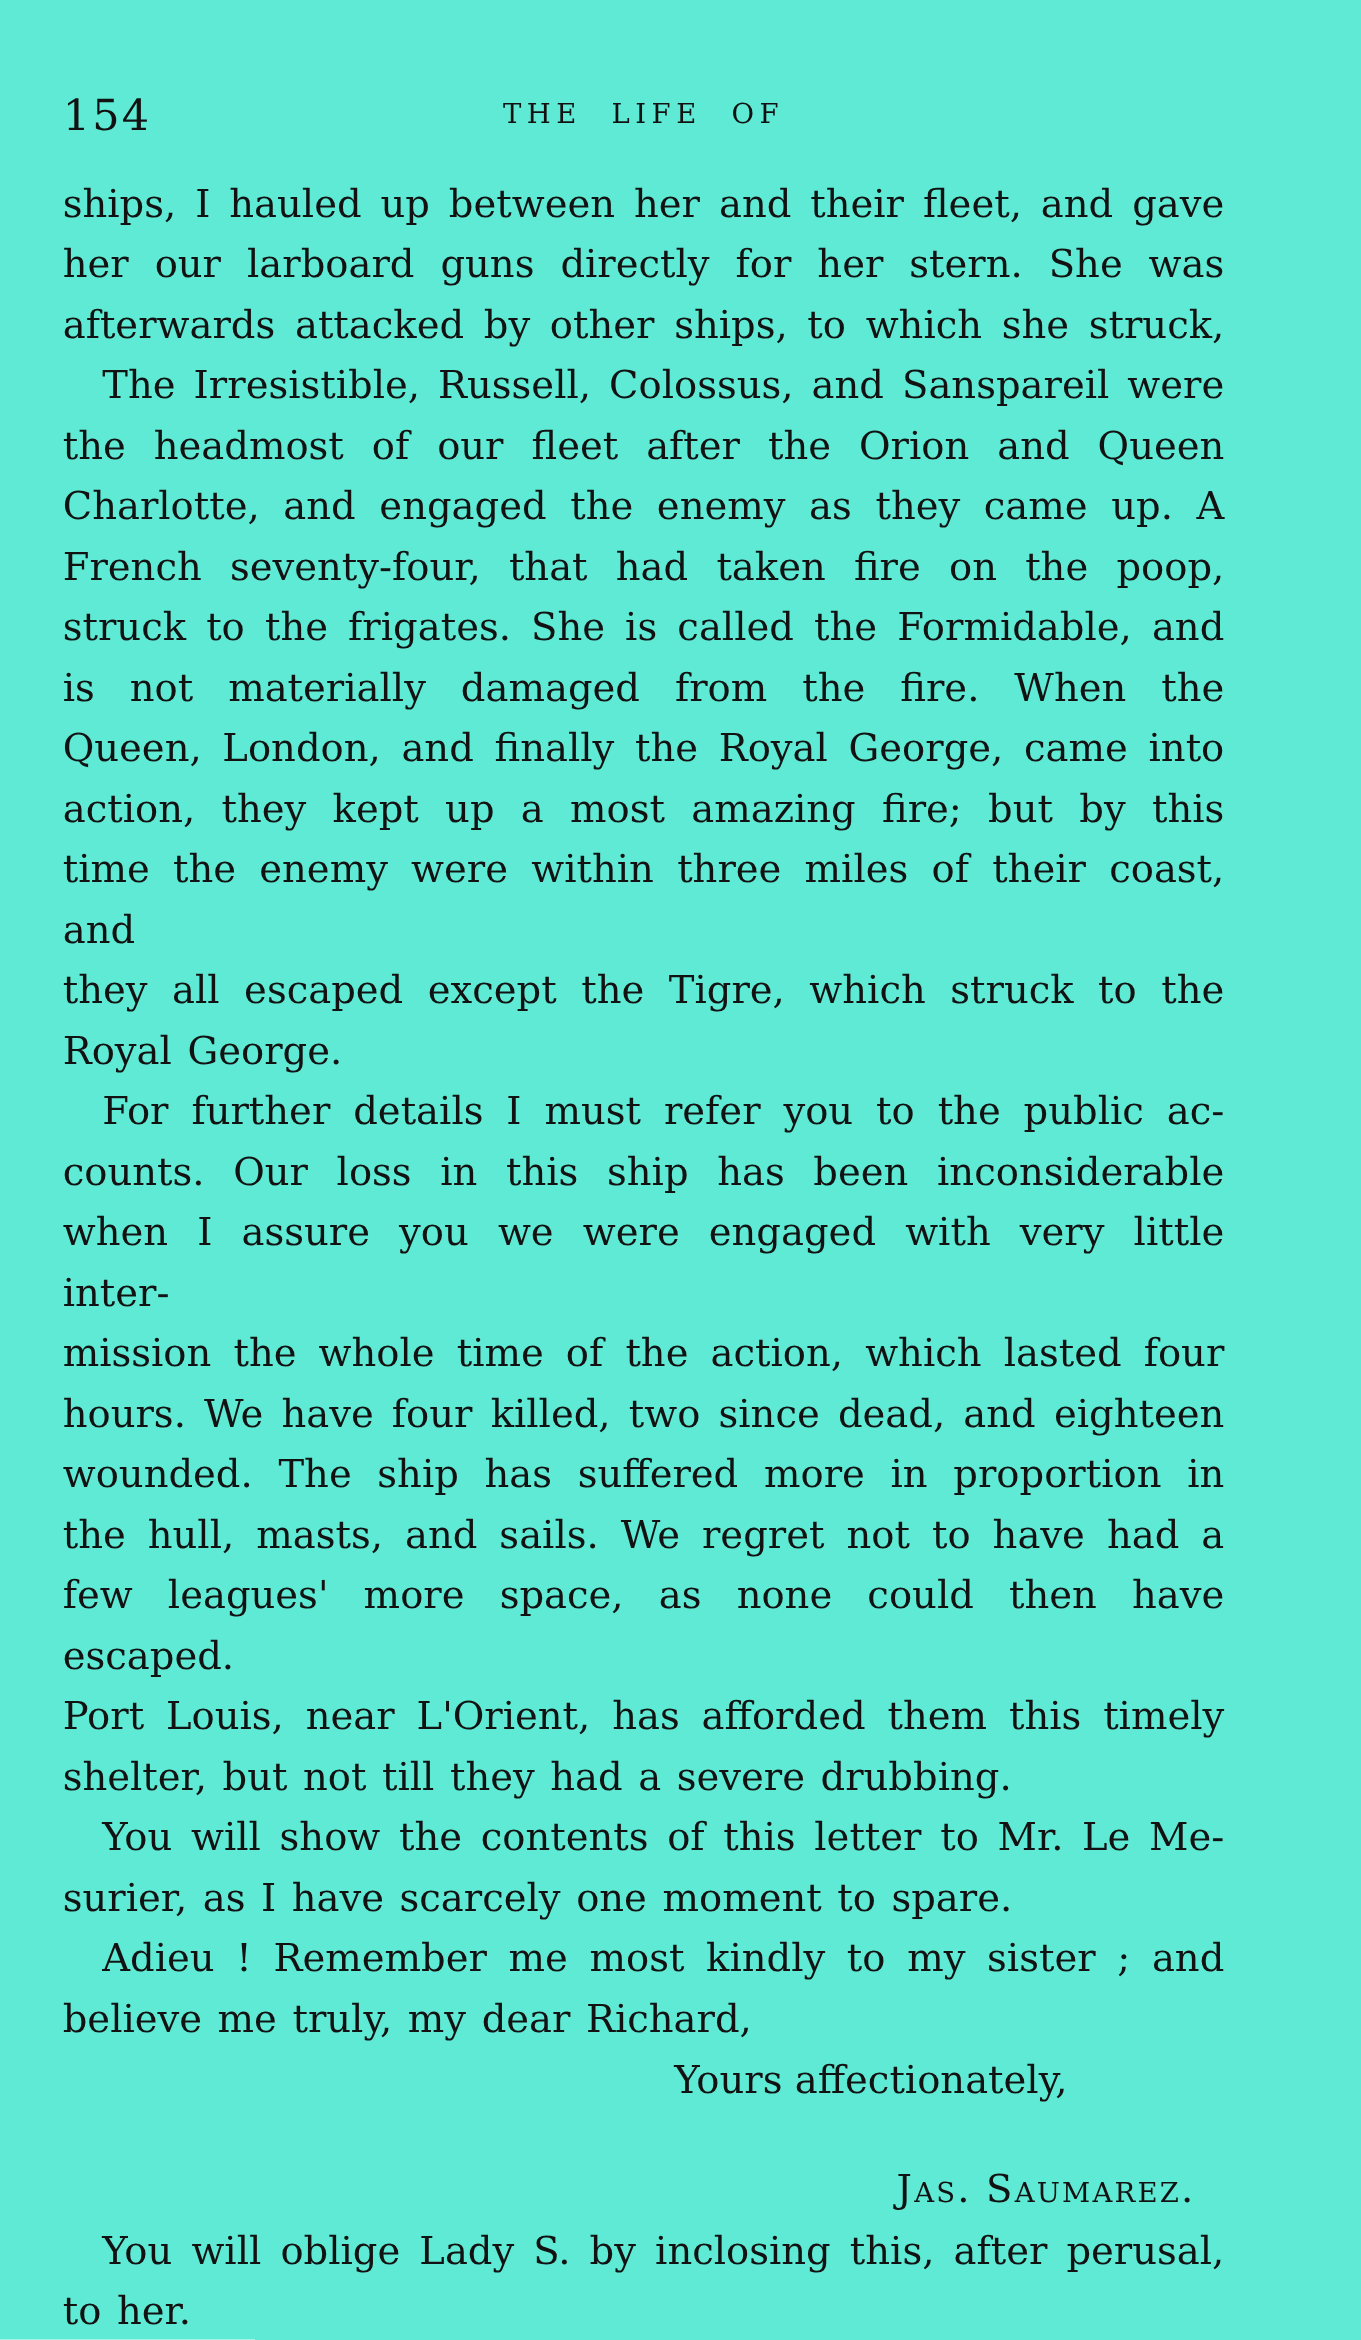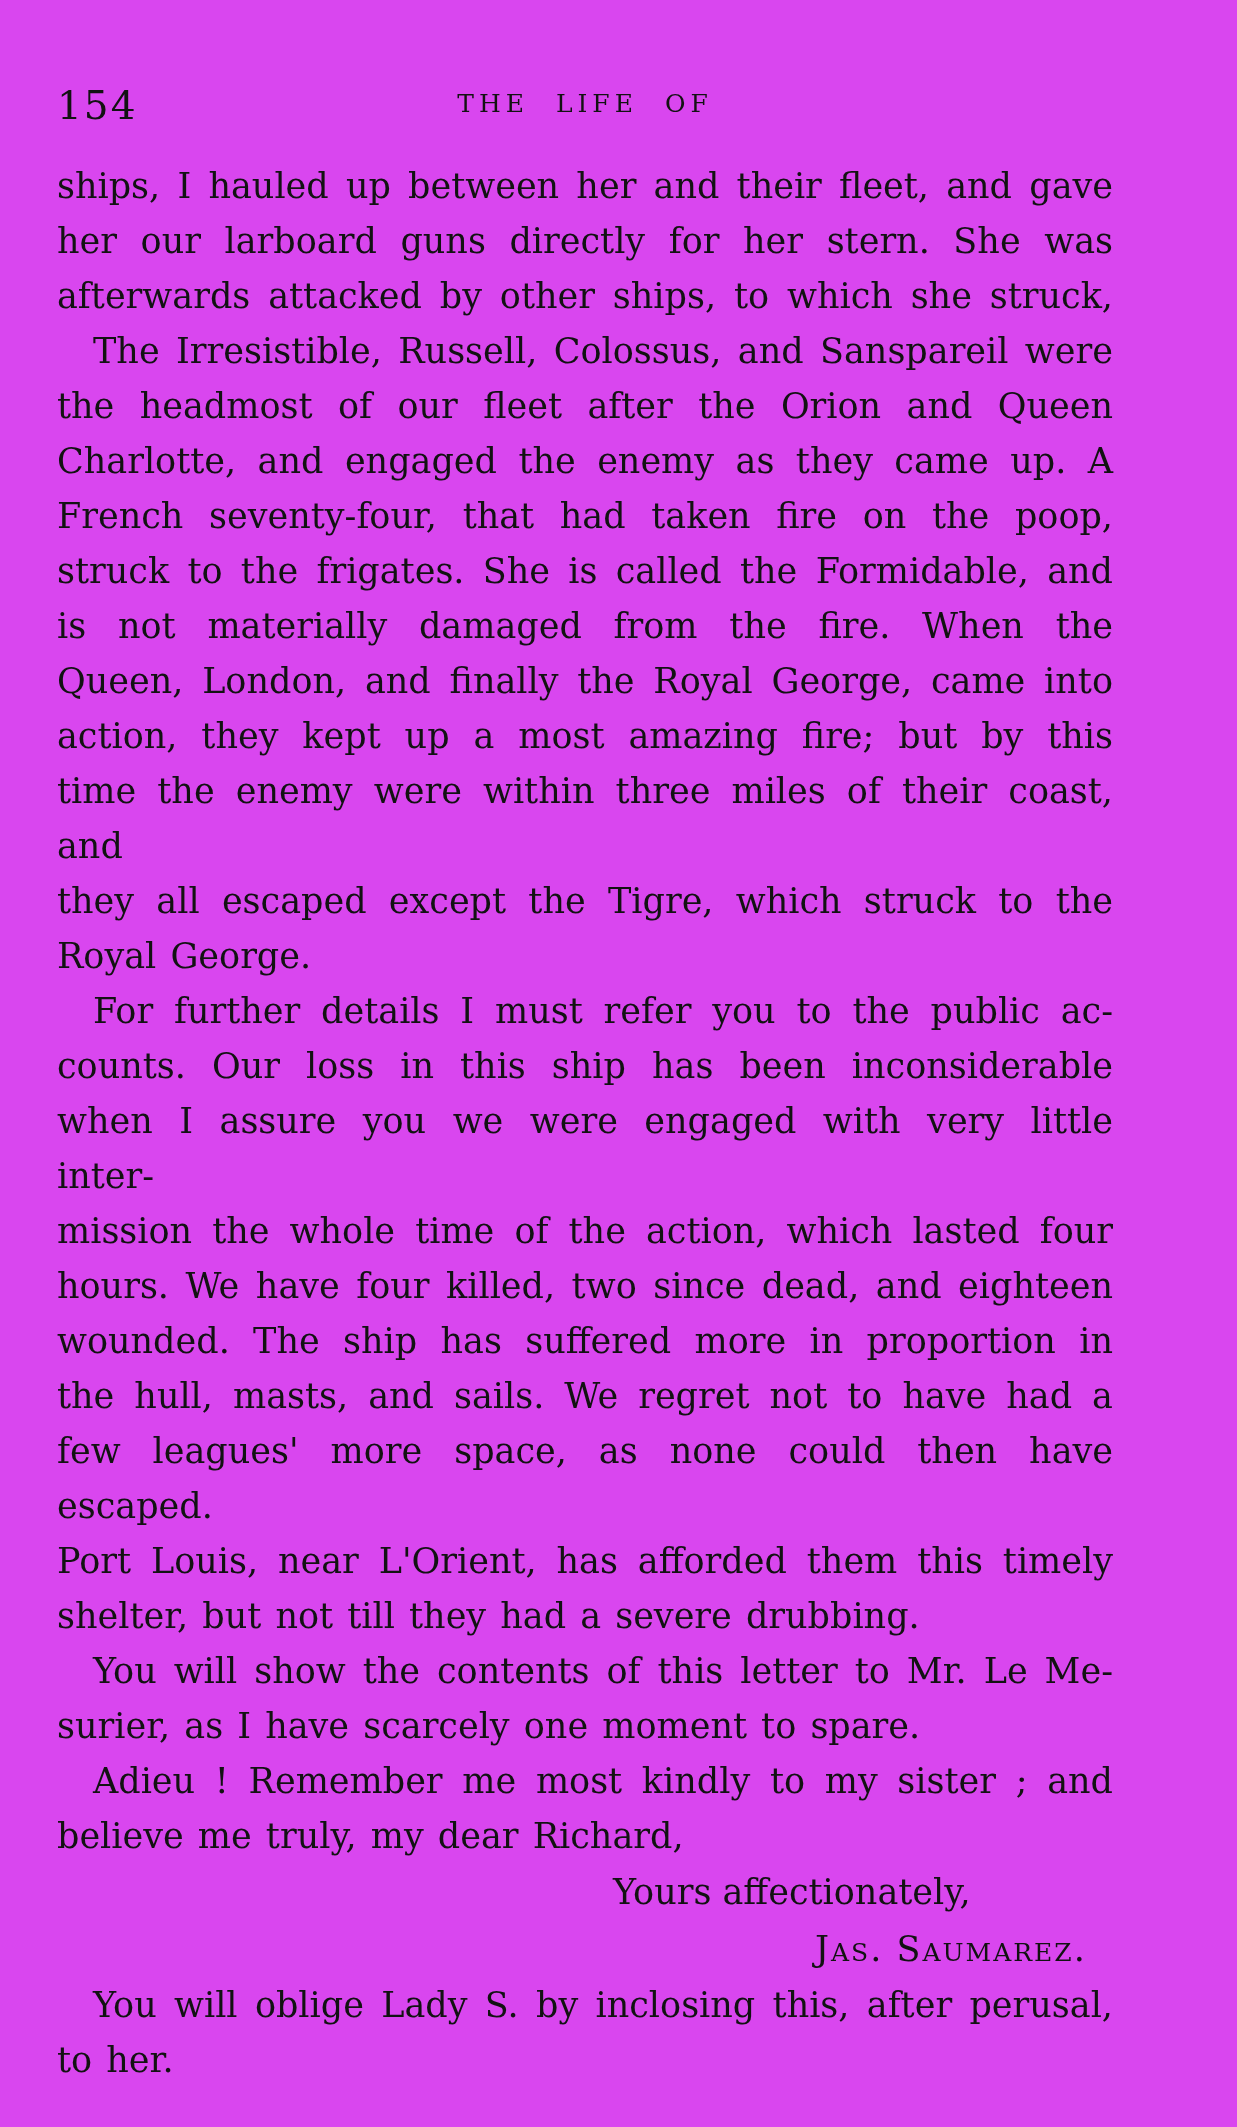--- a/index.html
+++ b/index.html
@@ -4,21 +4,21 @@
 <style>
   html, body {
     margin: 0;
     padding: 0;
     background: #ffffff;
   }
   .page {
     position: relative;
     width: 1237px;
     height: 2127px;
-    background: #d946ef;
+    background: #5eead4;
     color: #121212;
     font-family: "DejaVu Serif", "Liberation Serif", serif;
     box-sizing: border-box;
     padding: 83px 124px 13px 57px;
     overflow: hidden;
   }
   .header {
     position: relative;
     height: 50px;
     margin-bottom: 26px;
@@ -63,20 +63,21 @@
   }
   .valediction {
     margin-left: 556px;
     line-height: 57px;
   }
   .signature {
     margin-left: 758px;
     line-height: 57px;
     font-variant: small-caps;
     letter-spacing: 2px;
+    margin-top: 42px;
   }
 </style>
 </head>
 <body>
 
 <div class="page">
   <div class="header">
     <span class="pagenum">154</span>
     <span class="running-title">THE LIFE OF</span>
   </div>

